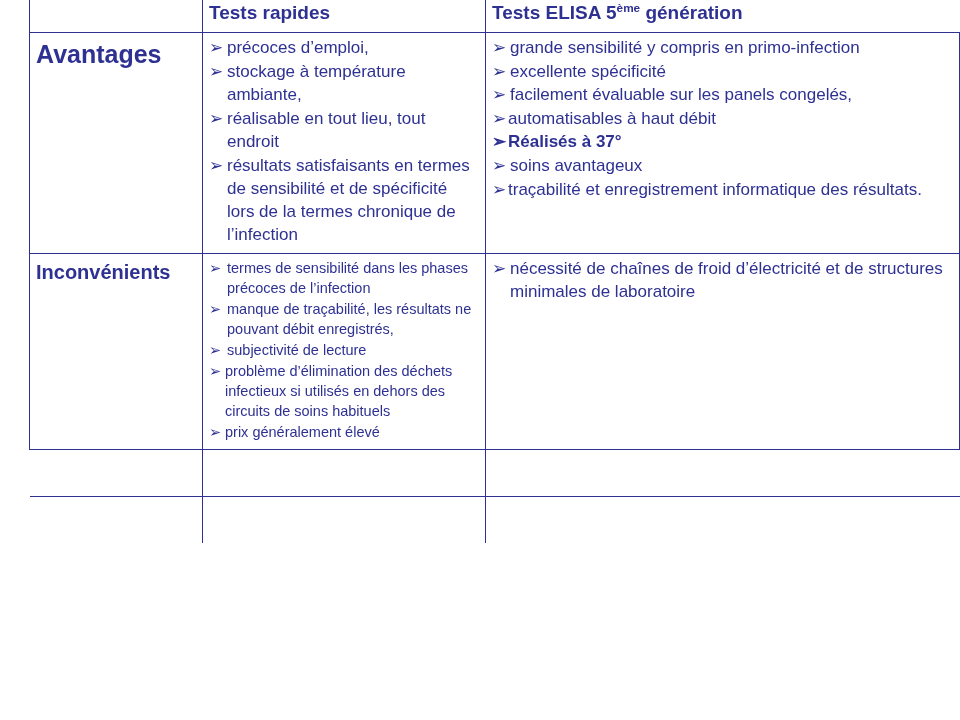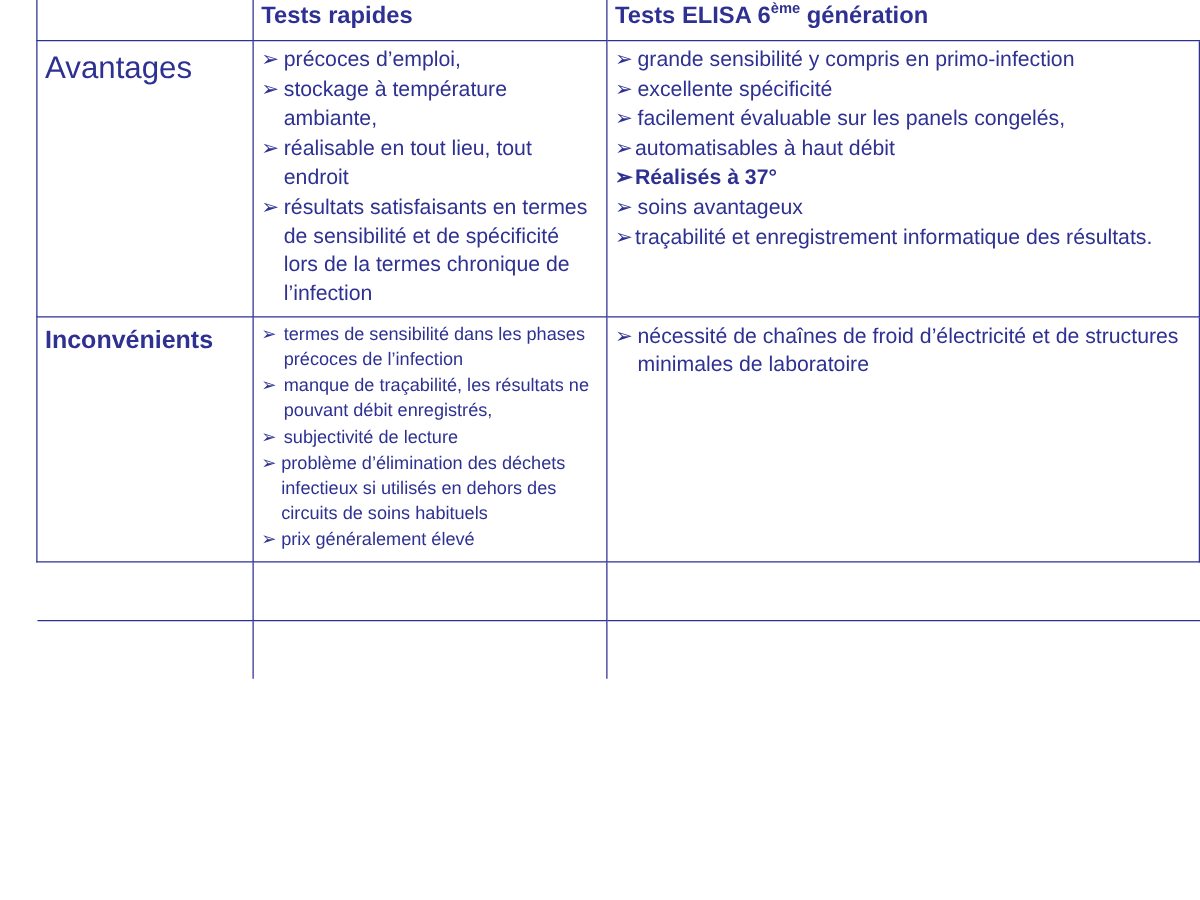--- a/index.html
+++ b/index.html
@@ -59,21 +59,21 @@
   }
   td.head-cell.last { border-right: none; }
 
   
   td.row-label {
     border-left: none;
     text-align: left;
   }
   .label-avantages {
     font-size: 25px;
-    font-weight: normal;
+    font-weight: bold;
     line-height: 1.2;
     padding-top: 2px;
   }
   .label-inconvenients {
     font-size: 20px;
     font-weight: bold;
     line-height: 1.2;
     padding-top: 2px;
   }
 
@@ -128,21 +128,21 @@
   <table class="comparison">
     <colgroup>
       <col class="c-label">
       <col class="c-rapides">
       <col class="c-elisa">
     </colgroup>
     <tbody>
       <tr class="head">
         <td class="head-blank"></td>
         <td class="head-cell">Tests rapides</td>
-        <td class="head-cell last"><span>Tests ELISA 6</span><sup>ème</sup><span> génération</span></td>
+        <td class="head-cell last"><span>Tests ELISA 5</span><sup>ème</sup><span> génération</span></td>
       </tr>
 
       <tr>
         <td class="row-label">
           <div class="label-avantages">Avantages</div>
         </td>
         <td>
           <ul class="bullets avant-rapides">
             <li><span class="arrow">➢</span><span>précoces d’emploi,</span></li>
             <li><span class="arrow">➢</span><span>stockage à température ambiante,</span></li>

